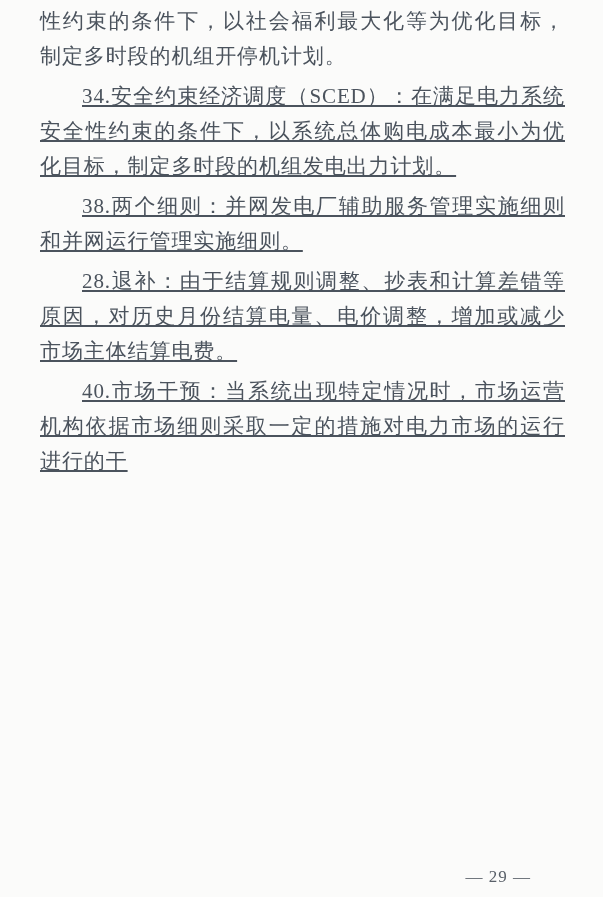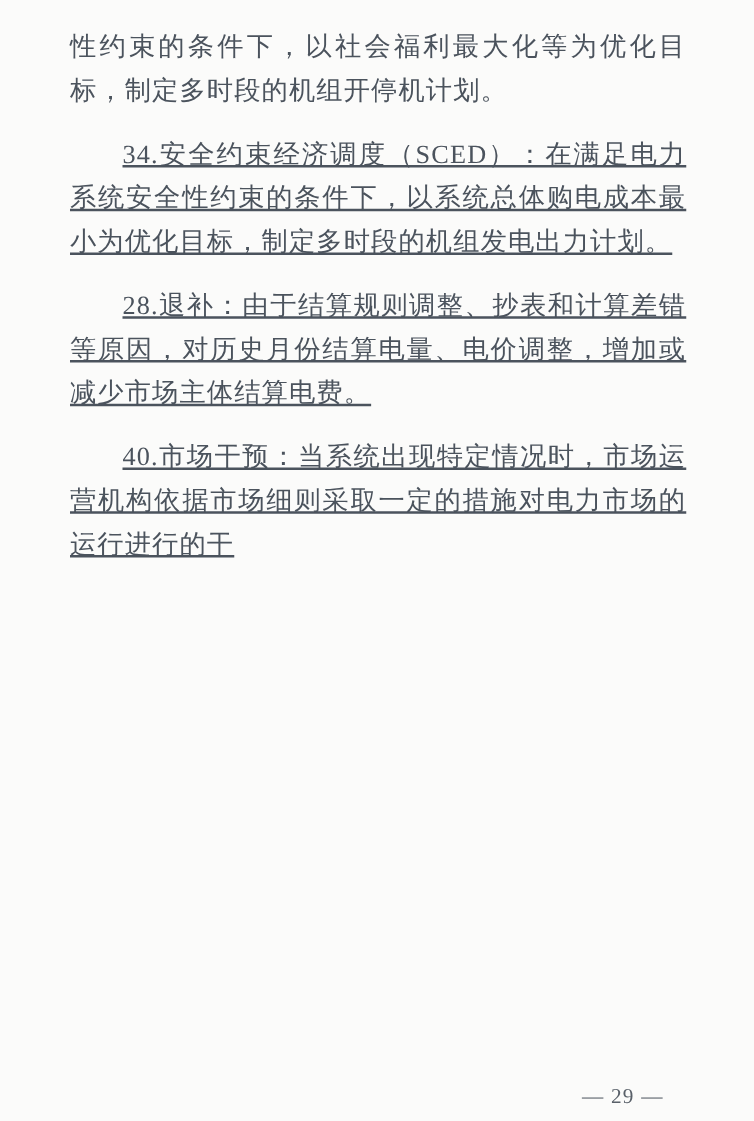--- a/index.html
+++ b/index.html
@@ -18,21 +18,21 @@
   .page {
     width: 603px;
     height: 897px;
     position: relative;
     box-sizing: border-box;
   }
   .content {
     padding: 4px 38px 0 40px;
   }
   .para {
-    margin: 16px;
+    margin: 0;
     font-size: 21px;
     line-height: 35px;
     letter-spacing: 0.9px;
     text-align: justify;
     text-justify: inter-character;
     word-break: break-all;
   }
   .para + .para {
     margin-top: 5px;
     text-decoration: underline;
@@ -52,19 +52,20 @@
     white-space: nowrap;
   }
 </style>
 </head>
 <body>
 
 <main class="page">
   <section class="content">
     <p class="para no-indent">性约束的条件下，以社会福利最大化等为优化目标，制定多时段的机组开停机计划。</p>
     <p class="para indent">34.安全约束经济调度（SCED）：在满足电力系统安全性约束的条件下，以系统总体购电成本最小为优化目标，制定多时段的机组发电出力计划。</p>
+    <p class="para indent">38.两个细则：并网发电厂辅助服务管理实施细则和并网运行管理实施细则。</p>
     <p class="para indent">28.退补：由于结算规则调整、抄表和计算差错等原因，对历史月份结算电量、电价调整，增加或减少市场主体结算电费。</p>
     <p class="para indent">40.市场干预：当系统出现特定情况时，市场运营机构依据市场细则采取一定的措施对电力市场的运行进行的干</p>
   </section>
   <footer class="page-footer">
     <span class="page-number">— 29 —</span>
   </footer>
 </main>
 
 </body></html>

